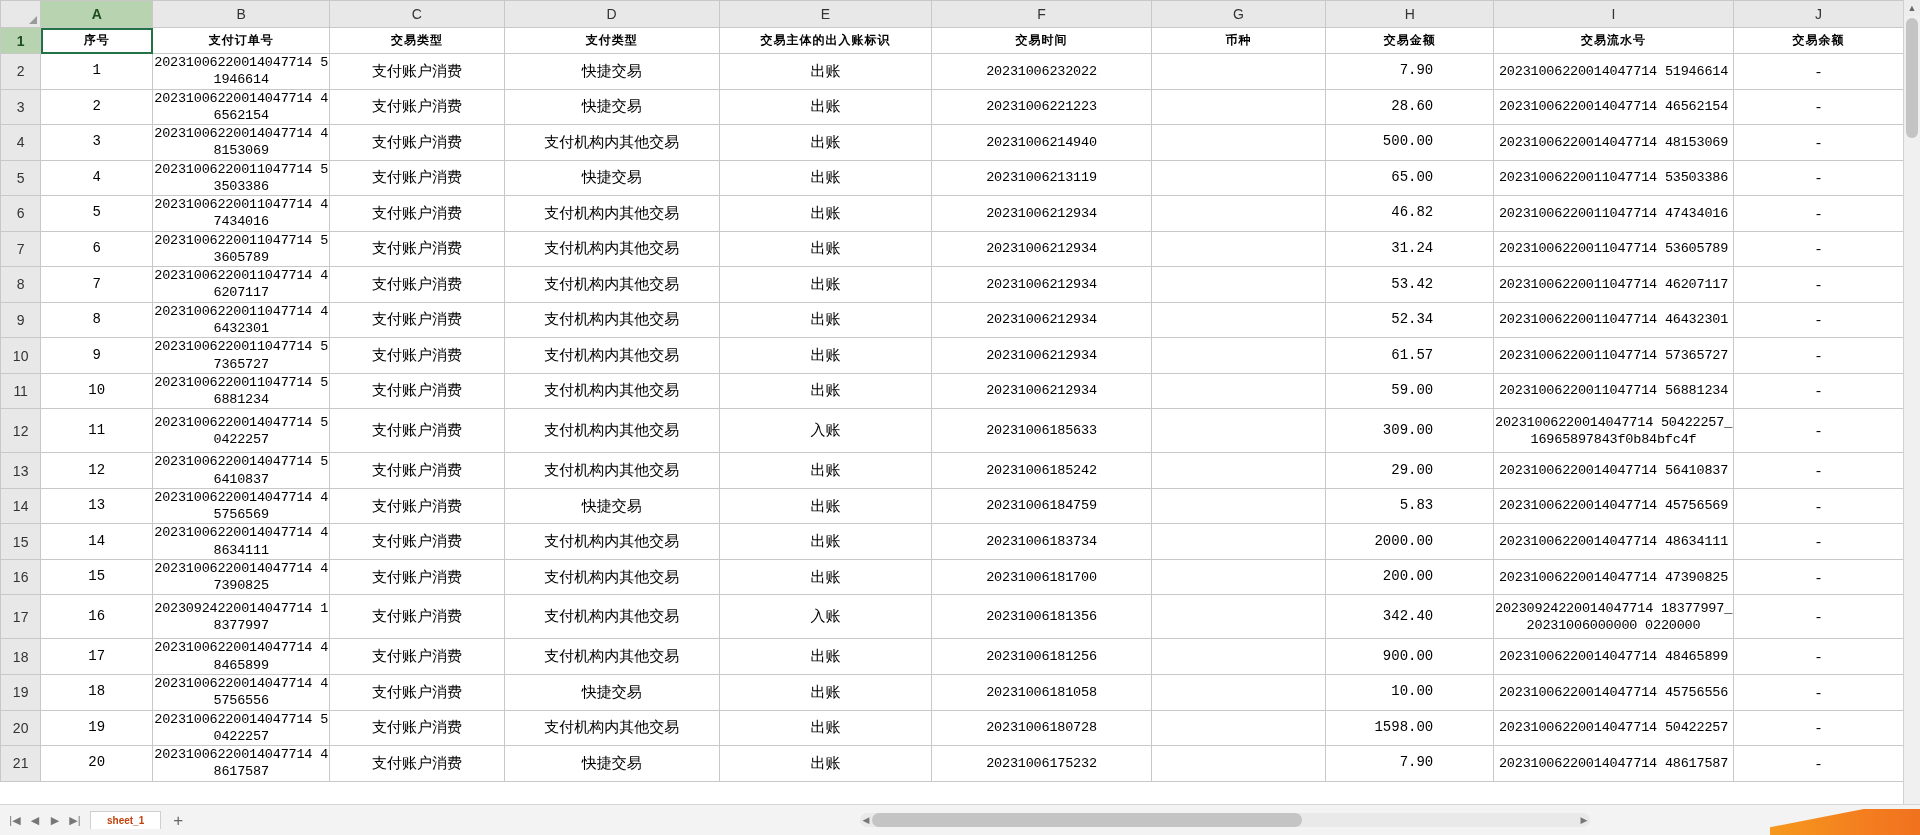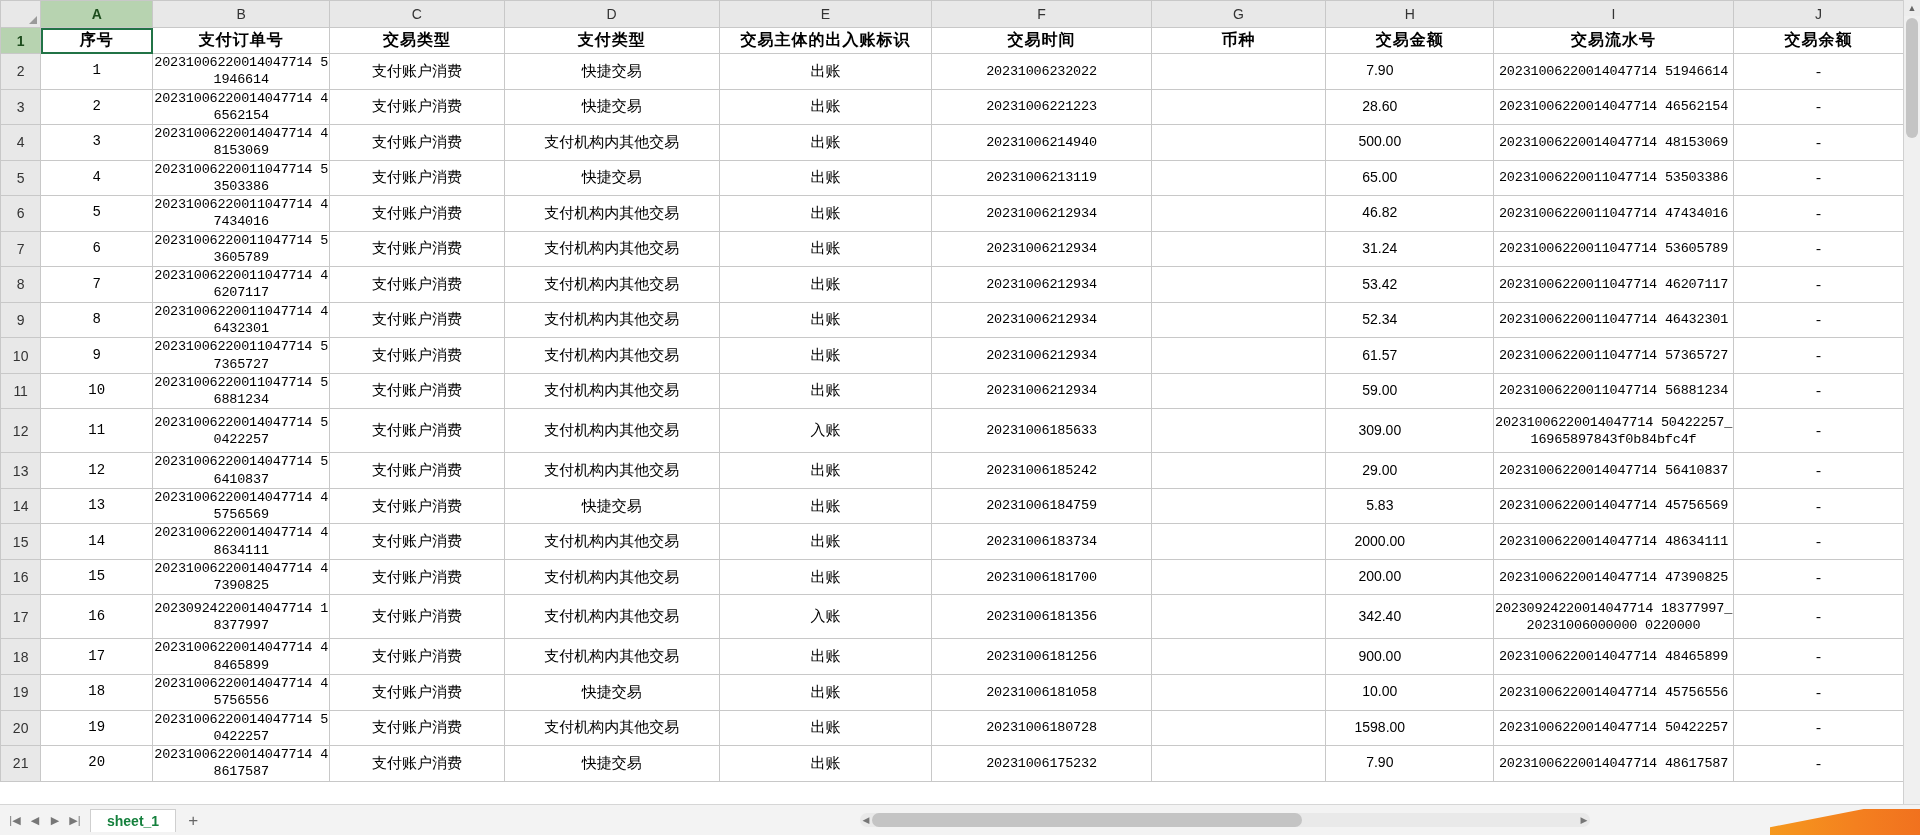--- a/index.html
+++ b/index.html
@@ -99,28 +99,28 @@
   td.cell {
     font-size: 15px;
     text-align: center;
     line-height: 1.28;
     padding: 2px 3px;
     word-break: break-all;
     font-family: "Liberation Serif", serif;
   }
   td.cell.headcell {
     font-weight: bold;
-    font-size: 16px;
+    font-size: 12px;
     font-family: "Liberation Sans", sans-serif;
     letter-spacing: 1px;
   }
   td.cell.num {
-    text-align: center;
+    text-align: right;
     padding-right: 60px;
-    font-family: Liberation Sans, sans-serif;
+    font-family: Liberation Mono, monospace;
     font-size: 14px;
   }
   td.cell.mono {
     font-family: "Liberation Mono", monospace;
     font-size: 13.5px;
     letter-spacing: -0.2px;
   }
   td.cell.idx {
     font-family: "Liberation Mono", monospace;
     font-size: 14px;
@@ -193,23 +193,23 @@
     width: 18px;
     text-align: center;
     font-size: 11px;
     line-height: 18px;
   }
   .tab {
     border: 1px solid #cfcfcf;
     border-bottom: none;
     background: #ffffff;
     padding: 3px 16px;
-    font-size: 14px;
+    font-size: 10px;
     margin-right: 2px;
-    color: #15803d;
+    color: #c2410c;
     font-weight: bold;
   }
   .addsheet {
     font-size: 17px;
     color: #666;
     padding: 0 10px;
     line-height: 1;
   }
   .hscroll {
     position: absolute;

